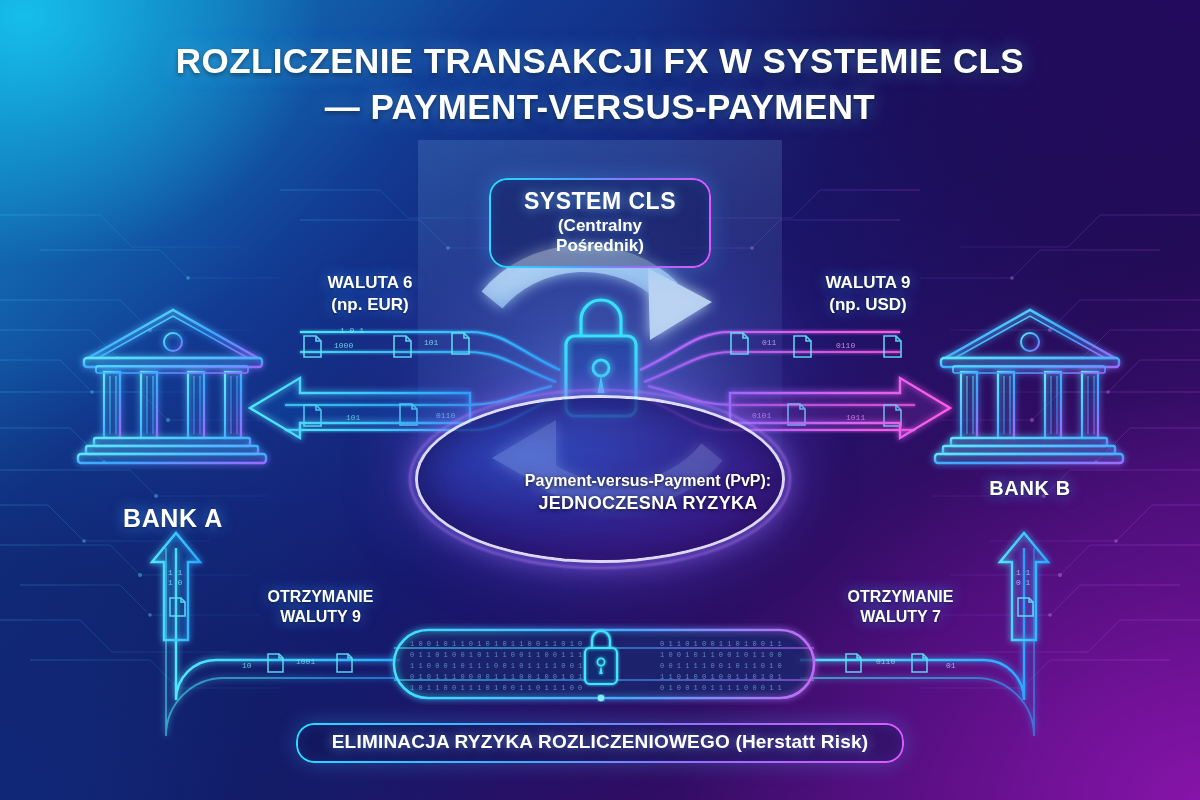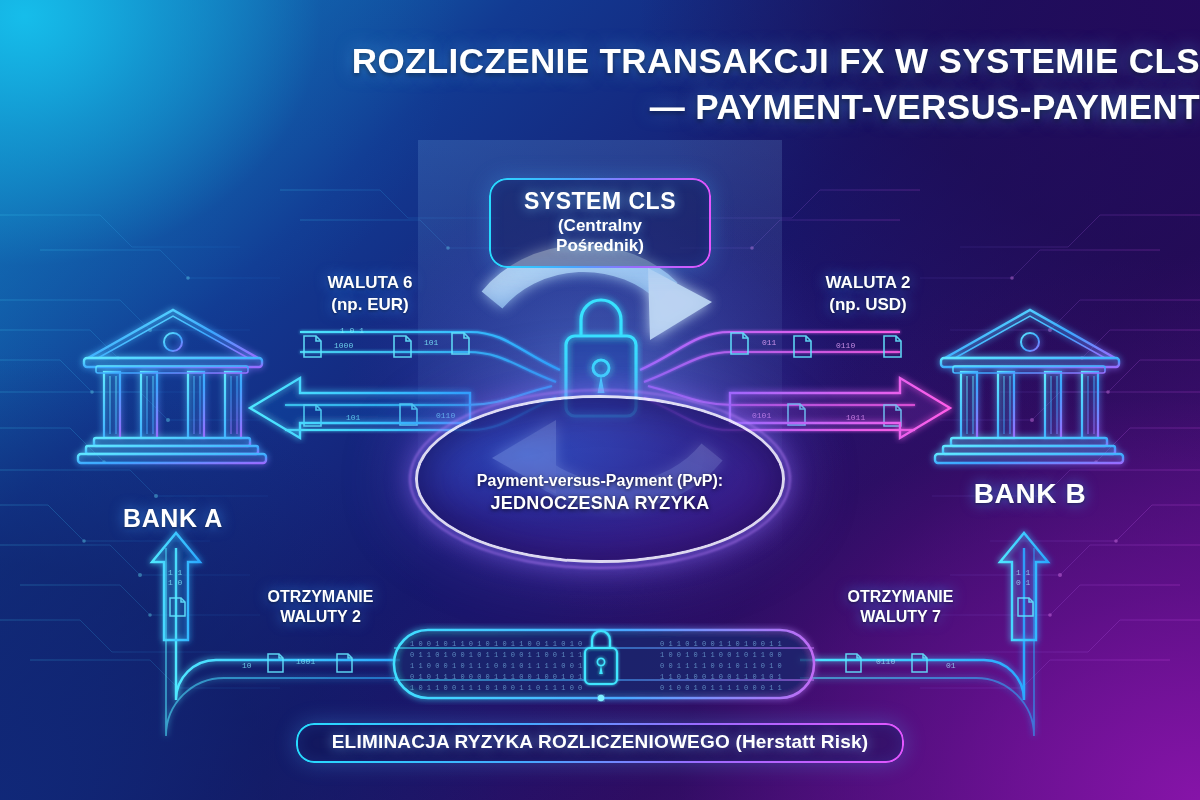--- a/index.html
+++ b/index.html
@@ -26,21 +26,21 @@
   .circuit {
     position: absolute; inset: 0;
     opacity: .5;
     pointer-events: none;
   }
 
   
   .title {
     position: absolute;
     top: 38px; left: 0; right: 0;
-    text-align: right;
+    text-align: center;
     color: #ffffff;
     font-weight: bold;
     font-size: 35px;
     letter-spacing: .4px;
     line-height: 1.32;
     text-shadow: 0 0 18px rgba(90,190,255,.55), 0 2px 5px rgba(0,0,0,.55);
   }
   .title .l2 { display:block; }
 
   
@@ -83,21 +83,21 @@
     position: absolute;
     color: #ffffff;
     font-weight: bold;
     text-align: center;
     text-shadow: 0 0 14px rgba(70,160,255,.75), 0 1px 3px rgba(0,0,0,.6);
     line-height: 1.28;
   }
   #waluta1 { left: 285px; top: 272px; width: 170px; font-size: 17px; }
   #waluta2 { left: 783px; top: 272px; width: 170px; font-size: 17px; }
   #bank-a-label { left: 58px; top: 476px; width: 230px; font-size: 25px; letter-spacing:.6px;margin-top:26px; }
-  #bank-b-label { left: 915px; top: 476px; width: 230px; font-size: 28px; letter-spacing:.6px; }
+  #bank-b-label { left: 915px; top: 476px; width: 230px; font-size: 20px; letter-spacing:.6px; }
   #recv-left  { left: 228px; top: 587px; width: 185px; font-size: 16px; }
   #recv-right { left: 808px; top: 587px; width: 185px; font-size: 16px; }
 
   
   #pvp-oval {
     position: absolute;
     left: 418px; top: 398px;
     width: 364px; height: 162px;
     border-radius: 50%;
     background:
@@ -111,21 +111,21 @@
   #pvp-oval::after{
     content:"";
     position:absolute; inset:-9px;
     border-radius:50%;
     border:2px solid rgba(190,130,255,.55);
     filter: blur(1.2px);
   }
   #pvp-text {
     position: absolute;
     left: 418px; top: 472px; width: 364px;
-    text-align: center; color:#fff;
+    text-align: center; color:#fff;padding-left:48px;
   }
   #pvp-text .t1 { font-size: 16px; font-weight: bold; text-shadow:0 1px 4px rgba(0,0,0,.75); }
   #pvp-text .t2 { font-size: 18px; font-weight: bold; margin-top:3px; letter-spacing:.3px; text-shadow:0 1px 4px rgba(0,0,0,.75); }
 
   .svg-layer { position:absolute; inset:0; pointer-events:none; }
 
   
   #col-beam {
     position:absolute; left:418px; top:140px; width:364px; height:420px;
     background: linear-gradient(180deg, rgba(150,210,255,.16) 0%, rgba(150,210,255,.06) 60%, rgba(150,210,255,0) 100%);
@@ -473,30 +473,30 @@
   <div class="pill" id="cls-box">
     <div class="t1">SYSTEM CLS</div>
     <div class="t2">(Centralny Pośrednik)</div>
   </div>
 
   <div class="label" id="waluta1">
     <div>WALUTA 6</div>
     <div>(np. EUR)</div>
   </div>
   <div class="label" id="waluta2">
-    <div>WALUTA 2</div>
+    <div>WALUTA 9</div>
     <div>(np. USD)</div>
   </div>
 
   <div class="label" id="bank-a-label">BANK A</div>
   <div class="label" id="bank-b-label">BANK B</div>
 
   <div class="label" id="recv-left">
     <div>OTRZYMANIE</div>
-    <div>WALUTY 2</div>
+    <div>WALUTY 9</div>
   </div>
   <div class="label" id="recv-right">
     <div>OTRZYMANIE</div>
     <div>WALUTY 7</div>
   </div>
 
   <div class="pill" id="herstatt-box">
     <div class="t1">ELIMINACJA RYZYKA ROZLICZENIOWEGO (Herstatt Risk)</div>
   </div>
 

